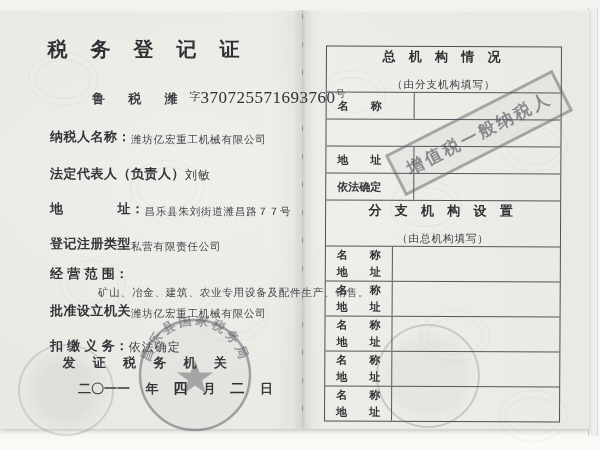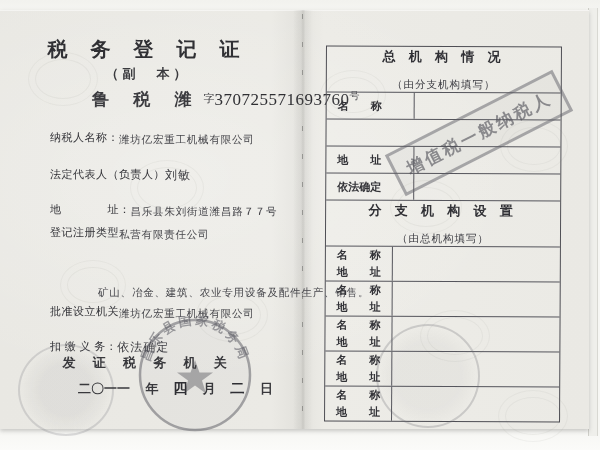--- a/index.html
+++ b/index.html
@@ -24,26 +24,26 @@
   .stitch { position:absolute; top:4px; left:302px; width:1px; height:410px;
     background:repeating-linear-gradient(180deg, rgba(80,80,78,.45) 0 5px, rgba(0,0,0,0) 5px 28px); }
 
   
   .lpage { position:absolute; left:0; top:0; width:296px; height:100%; color:#35353a; }
   .title { position:absolute; left:0; top:26px; width:296px; text-align:center;
     font-size:20px; font-weight:bold; letter-spacing:9px; color:#303034; }
   .subtitle { position:absolute; left:0; top:55px; width:296px; text-align:center;
     font-size:13px; font-weight:bold; letter-spacing:4px; color:#3a3a3e; }
   .serial { position:absolute; left:92px; top:78px; white-space:nowrap; }
-  .ser-region { font-size:17px; letter-spacing:10px; font-weight:600; color:#3c3c40; }
+  .ser-region { font-size:13px; letter-spacing:10px; font-weight:600; color:#3c3c40; }
   .ser-zi { font-size:11px; position:relative; top:-3px; margin-left:2px; color:#3c3c40; }
   .ser-num { font-size:17px; letter-spacing:.5px; color:#2f2f33; }
   .ser-hao { font-size:10px; position:relative; top:-6px; color:#3c3c40; }
   .fld { position:absolute; left:18px; white-space:pre; }
-  .lab { font-size:11px; font-weight:400; color:#333338; letter-spacing:.5px; white-space:pre; }
+  .lab { font-size:13px; font-weight:700; color:#333338; letter-spacing:.5px; white-space:pre; }
   .val { font-size:10.5px; color:#45454a; letter-spacing:.8px; position:relative; top:2px; white-space:pre; }
   .val2 { font-size:12px; color:#3a3a3f; letter-spacing:1px; position:relative; top:1px;margin-top:48px; }
   .issuer { position:absolute; left:0; top:344px; width:296px; text-align:center;
     font-size:13px; font-weight:600; letter-spacing:7px; color:#38383c; z-index:4; }
   .dateline { position:absolute; left:78px; top:370px; width:195px; display:flex;
     justify-content:space-between; align-items:baseline; z-index:4;
     font-size:13px; font-weight:600; color:#38383c; }
   .dateline .filled { font-weight:bold; color:#2e2e33; transform:scale(1.1); }
   .footer { position:absolute; left:0; top:398px; width:296px; text-align:center;
     font-size:12px; font-weight:600; letter-spacing:3.5px; color:#3c3c40; z-index:4; }
@@ -91,42 +91,44 @@
     <div class="wm" style="left:196px;top:278px;width:72px;height:54px;"></div>
     <div class="wm" style="left:60px;top:250px;width:66px;height:50px;"></div>
     <div class="wm" style="left:390px;top:170px;width:72px;height:54px;"></div>
     <div class="wm" style="left:500px;top:110px;width:68px;height:52px;"></div>
     <div class="wm" style="left:420px;top:300px;width:70px;height:52px;"></div>
     <div class="wm" style="left:498px;top:380px;width:70px;height:52px;"></div>
     <div class="wm" style="left:320px;top:60px;width:66px;height:50px;"></div>
 
     <div class="lpage">
       <div class="title">税 务 登 记 证</div>
-      <div class="subtitle">（副　本）</div>
 
       <div class="serial">
         <span class="ser-region">鲁 税 潍</span><span class="ser-zi">字</span><span class="ser-num">370725571693760</span><span class="ser-hao">号</span>
       </div>
 
       <div class="fld" style="top:99px">
         <span class="lab">纳税人名称：</span><span class="val">潍坊亿宏重工机械有限公司</span>
       </div>
 
       <div class="fld" style="top:136px">
         <span class="lab">法定代表人（负责人）</span><span class="val2">刘敏</span>
       </div>
 
       <div class="fld" style="top:171px">
         <span class="lab">地　　　　址：</span><span class="val">昌乐县朱刘街道潍昌路７７号</span>
       </div>
 
-      <div class="fld" style="top:194px">
+      <div class="fld" style="top:206px">
         <span class="lab">登记注册类型</span><span class="val">私营有限责任公司</span>
       </div>
 
+      <div class="fld" style="top:236px">
+        <span class="lab">经 营 范 围：</span>
+      </div>
       <div class="fld" style="top:252px;left:66px">
         <span class="val">矿山、冶金、建筑、农业专用设备及配件生产、销售。</span>
       </div>
 
       <div class="fld" style="top:273px">
         <span class="lab">批准设立机关</span><span class="val">潍坊亿宏重工机械有限公司</span>
       </div>
 
       <div class="fld" style="top:308px">
         <span class="lab">扣 缴 义 务：</span><span class="val2">依法确定</span>

